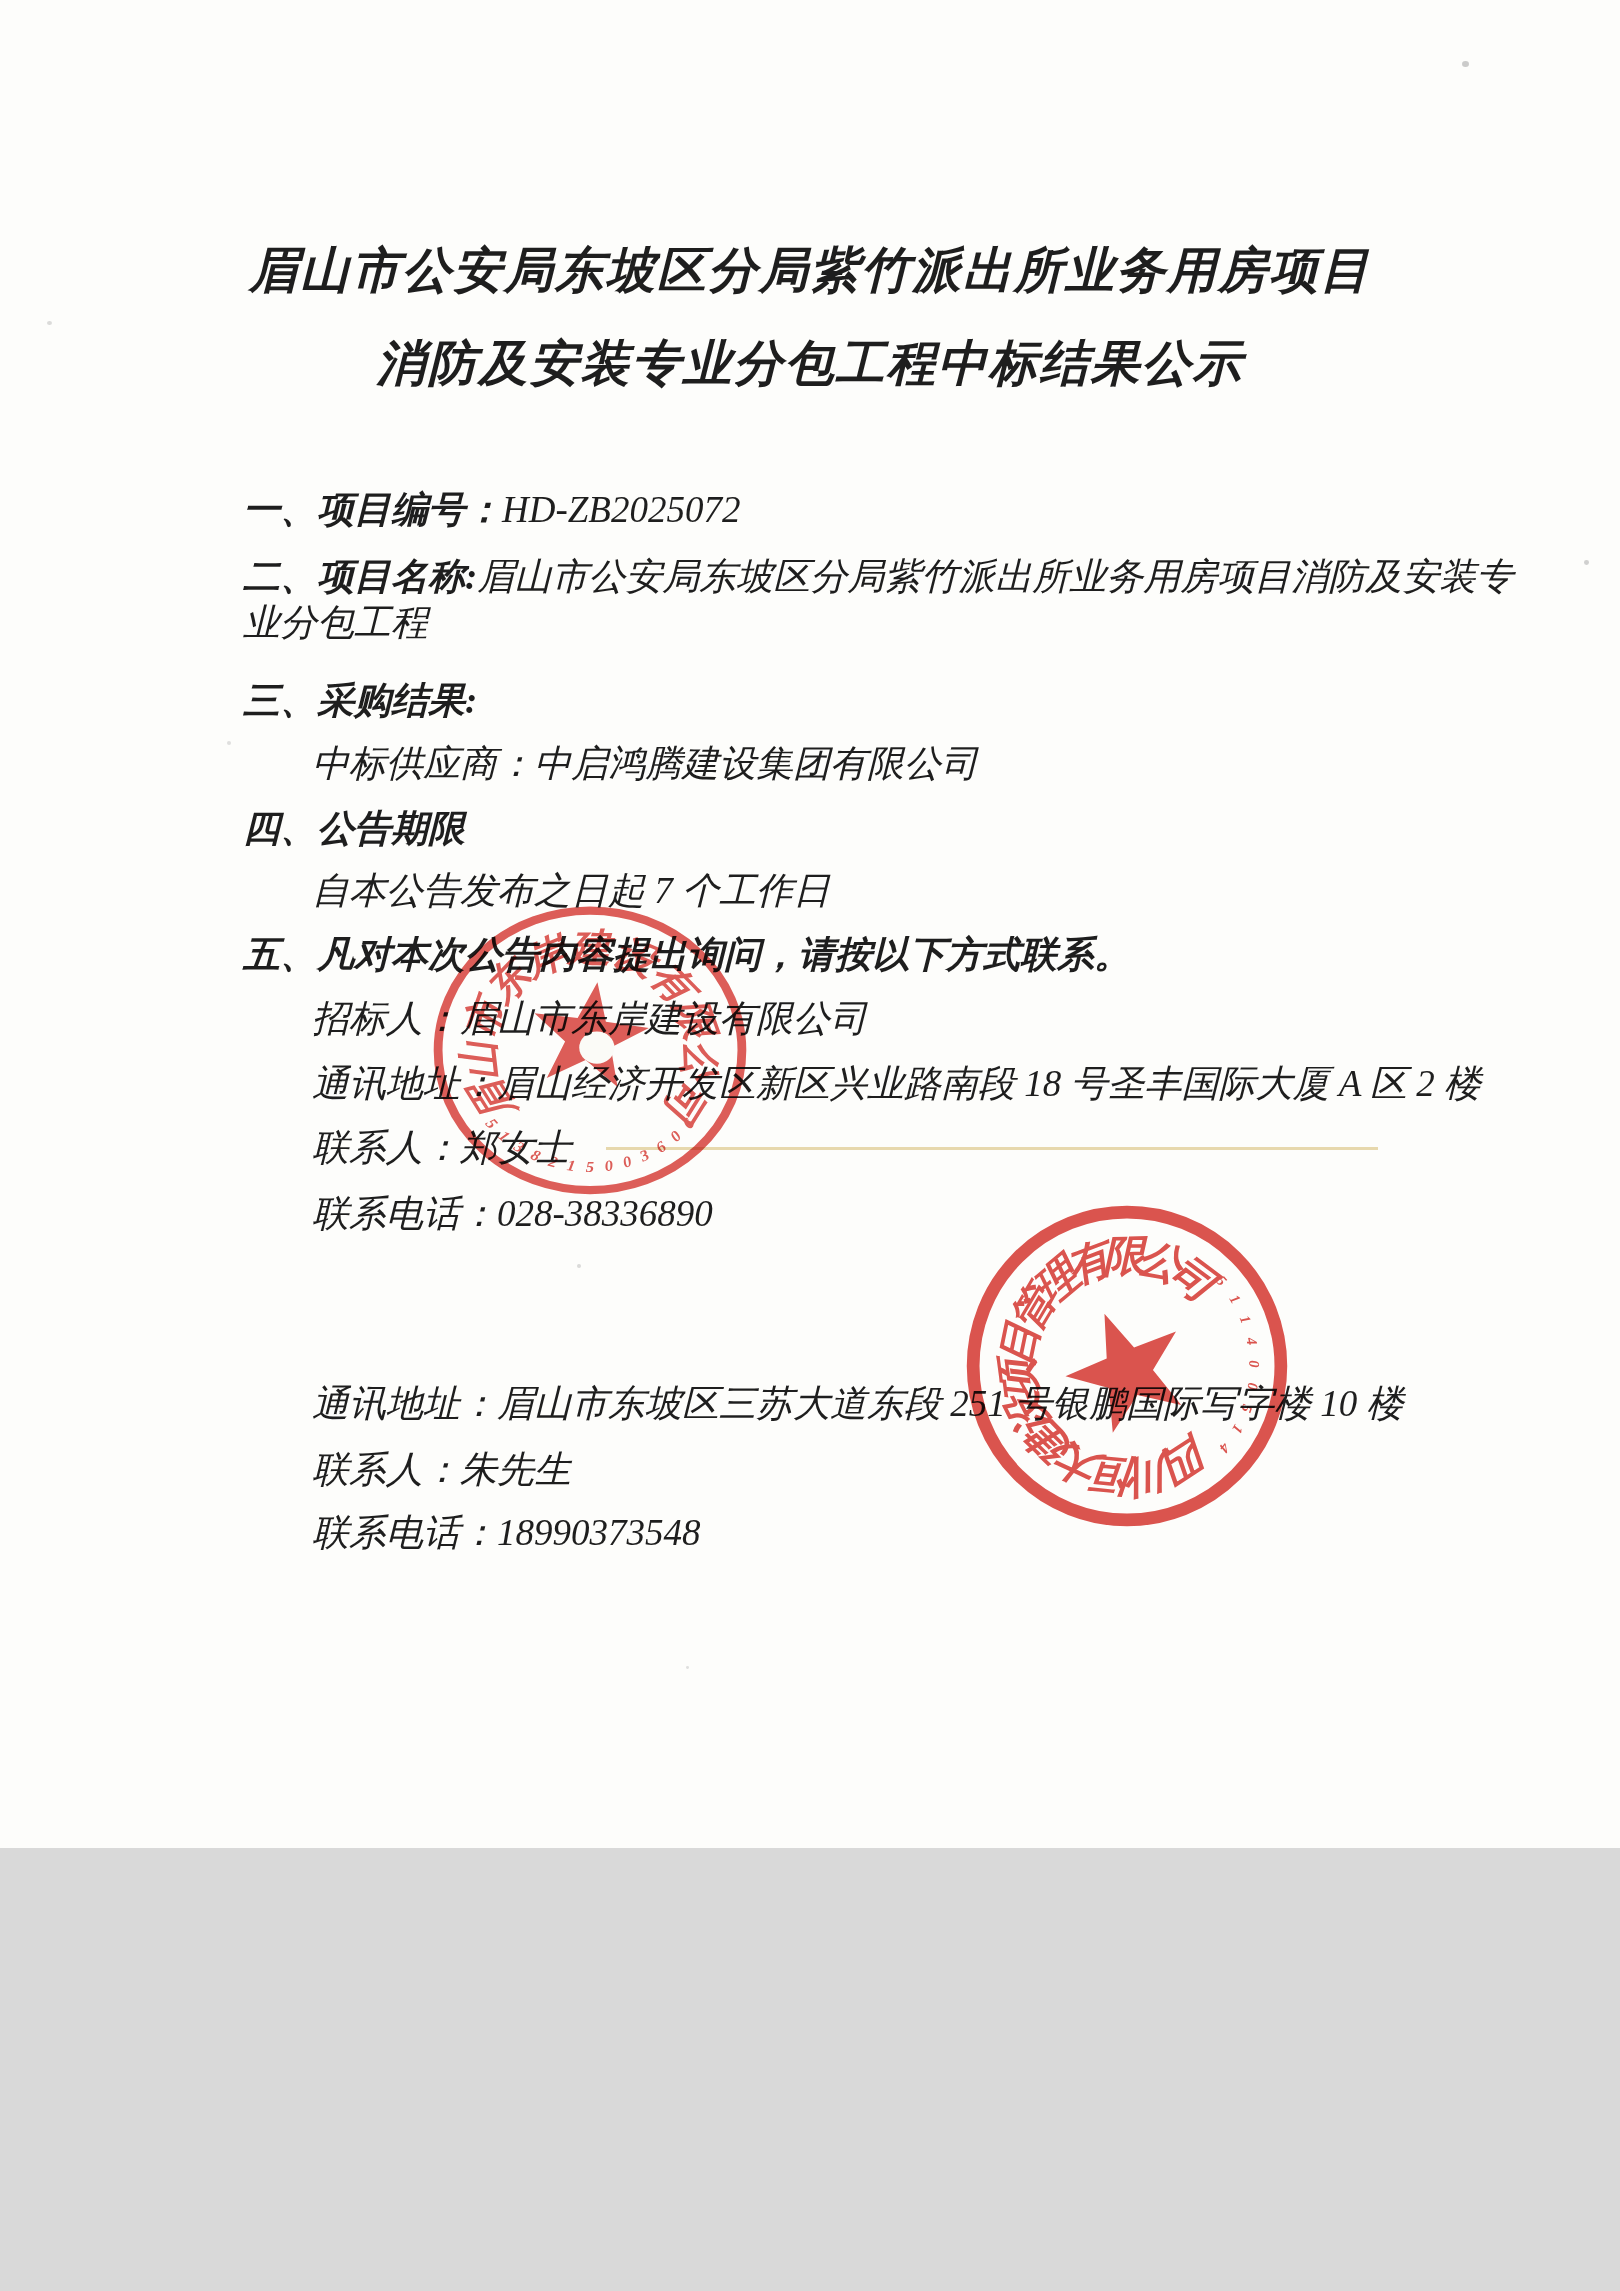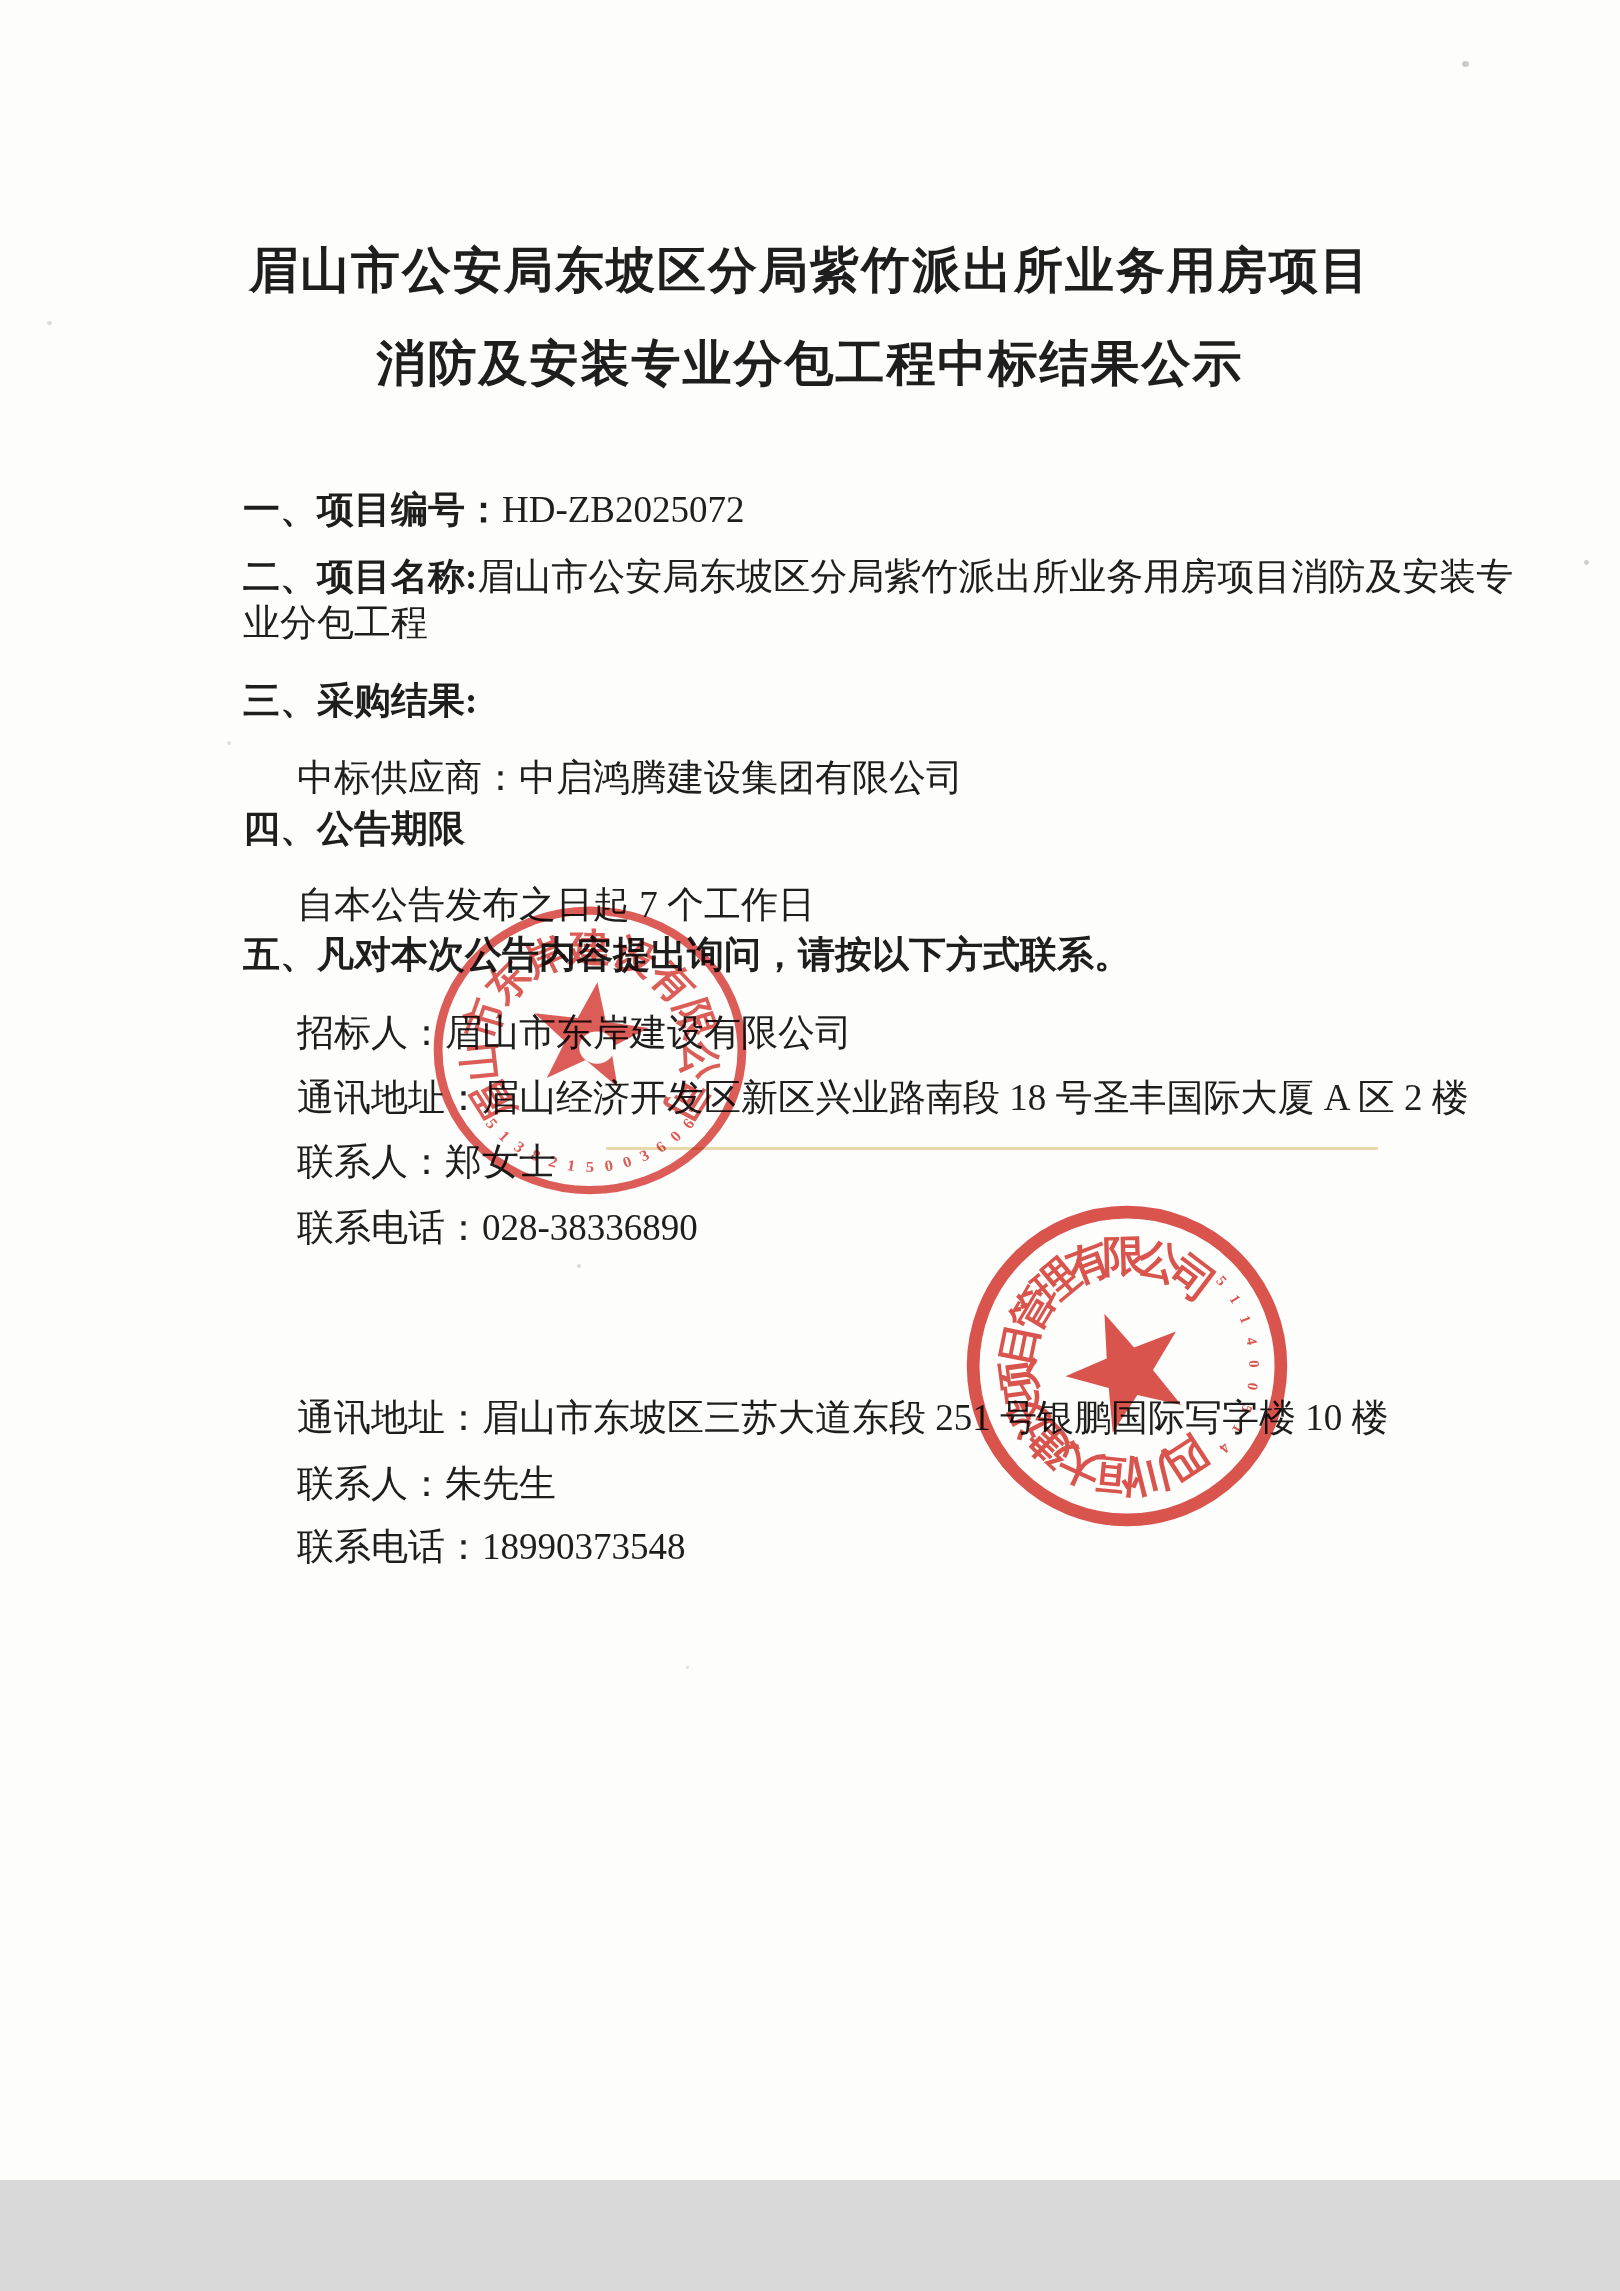--- a/index.html
+++ b/index.html
@@ -1,40 +1,41 @@
 <!DOCTYPE html>
 <html><head>
 <meta charset="utf-8">
 <style>
   html,body{margin:0;padding:0;background:#d9d9d9;}
   .page{
     position:relative;
-    width:1620px;height:2180px;
+    width:1620px;height:1848px;
     margin:0 auto;
     background:#fdfdfb;
     overflow:hidden;
     font-family:"Liberation Serif","DejaVu Serif",serif;
     color:#1e1e1e;
+    font-style:italic;
   }
   .title{
     position:absolute;left:0;width:100%;
     text-align:center;
     font-weight:bold;
     font-size:49px;
     letter-spacing:2px;
     white-space:pre;
   }
   .line{
     position:absolute;
     font-size:37px;
     line-height:1.25;
     white-space:pre;
   }
   .li0{left:243px;}
-  .li1{left:297px;margin-top:14px;}
+  .li1{left:312px;}
   .lbl{font-weight:bold;}
   .stamp{position:absolute;mix-blend-mode:multiply;pointer-events:none;}
   #stamp1{left:394px;top:870px;width:392px;height:392px;transform:scaleY(.92);transform-origin:0 0;opacity:.85;}
   #stamp2{left:931px;top:1170px;width:392px;height:392px;opacity:.9;}
   svg text{font-family:"Liberation Serif","DejaVu Serif",serif;}
   .tanline{
     position:absolute;left:606px;top:1147px;width:772px;height:2.9px;
     background:#d8c07a;opacity:.6;
   }
   .speck{position:absolute;border-radius:50%;background:#9a9a9a;}

